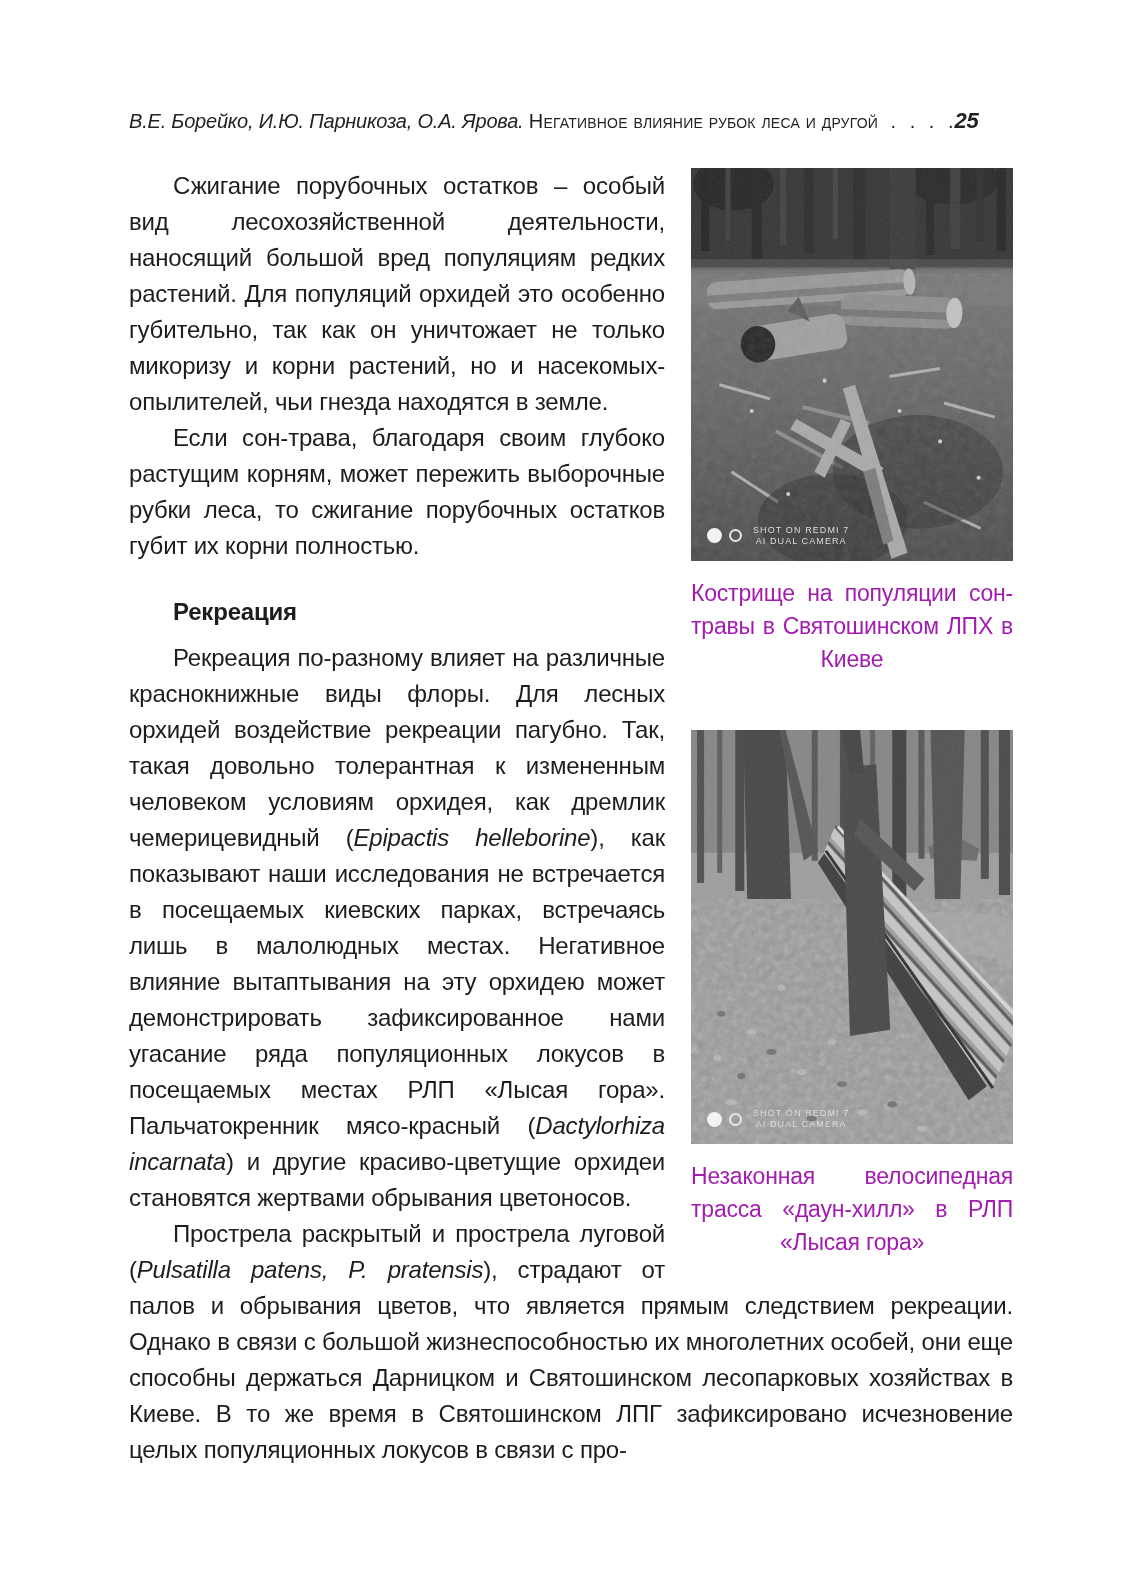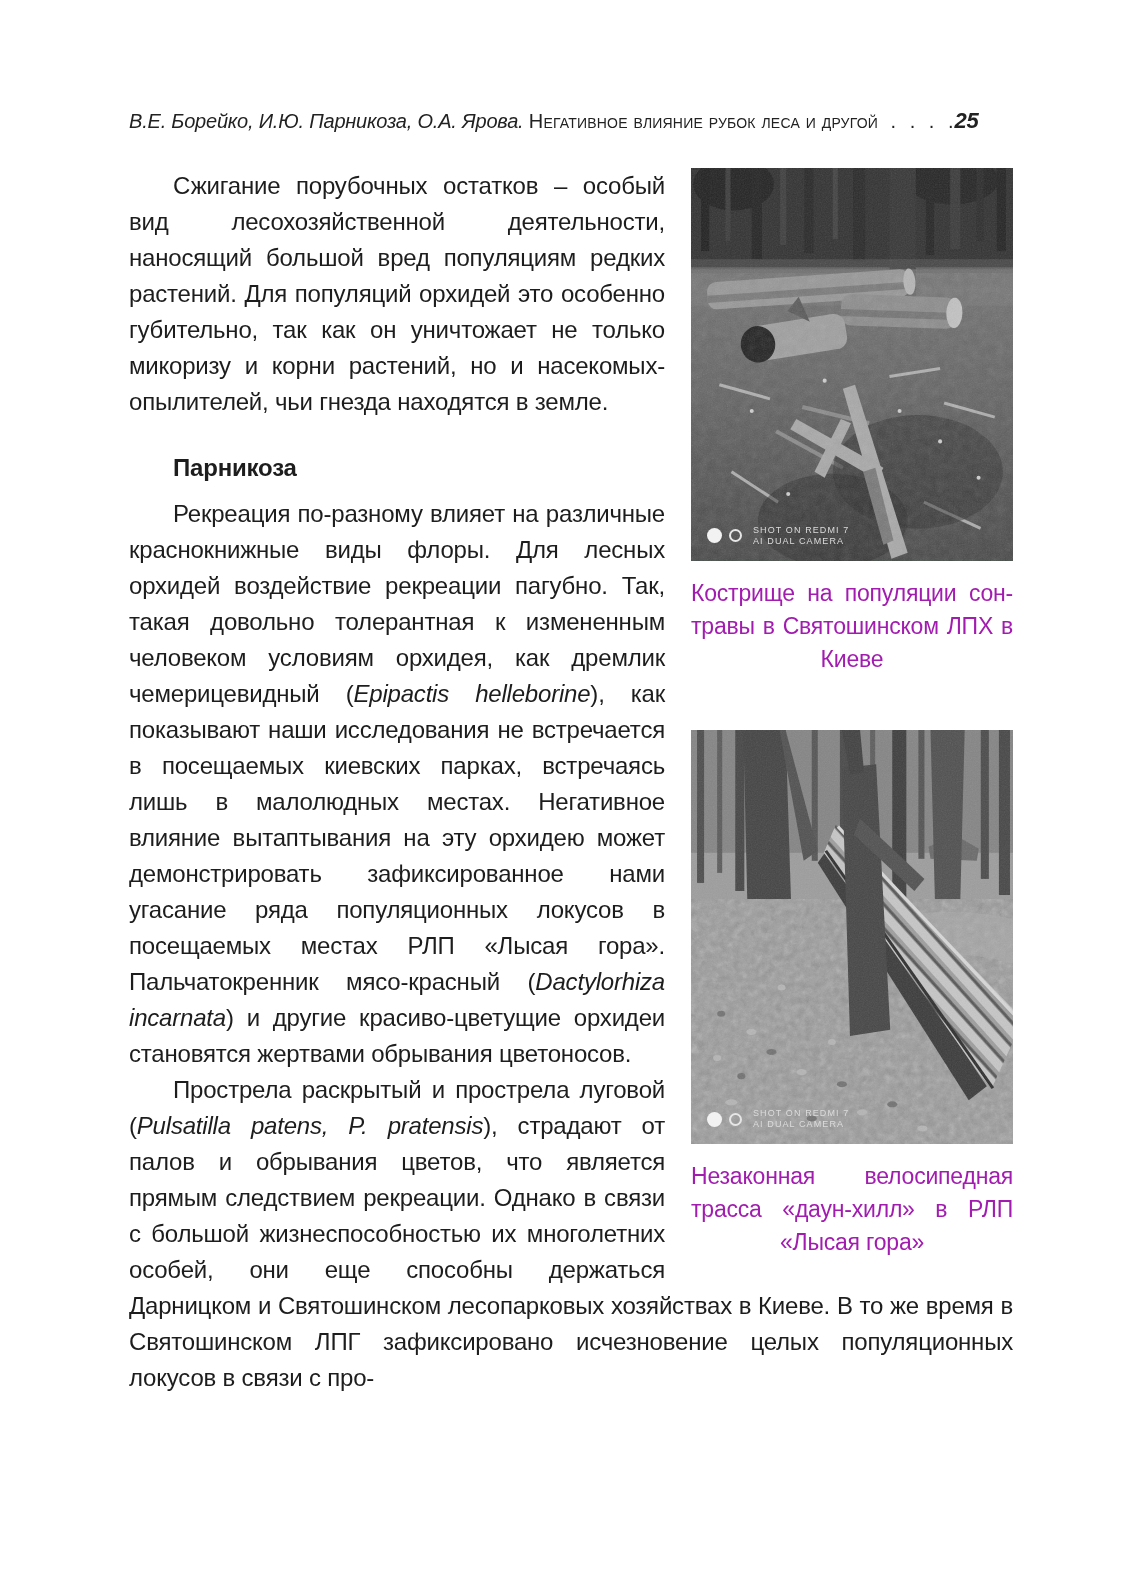--- a/index.html
+++ b/index.html
@@ -51,20 +51,21 @@
     margin-left: 26px;
     margin-bottom: 6px;
   }
   .fig { display: block; }
   .fig-campfire { margin-bottom: 54px; }
   .photo {
     position: relative;
     width: 100%;
     background: #14532d;
     line-height: 0;
+    text-align: center;
   }
   .photo svg { display: block; width: 100%; height: auto; }
   .fig figcaption {
     margin-top: 16px;
     font-size: 23px;
     line-height: 33px;
     letter-spacing: -0.2px;
     color: #a21caf;
     text-align: justify;
     text-align-last: center;
@@ -295,19 +296,20 @@
               <span>AI DUAL CAMERA</span>
             </span>
           </div>
         </div>
         <figcaption>Незаконная велосипедная трасса «даун-хилл» в РЛП «Лысая гора»</figcaption>
       </figure>
 
     </aside>
 
     <p>Сжигание порубочных остатков – особый вид лесохозяйственной деятельности, наносящий большой вред популяциям редких растений. Для популяций орхидей это особенно губительно, так как он уничтожает не только микоризу и корни растений, но и насекомых-опылителей, чьи гнезда находятся в земле.</p>
-
-    <h3 class="h-recreation">Парникоза</h3>
+    <p>Если сон-трава, благодаря своим глубоко растущим корням, может пережить выборочные рубки леса, то сжигание порубочных остатков губит их корни полностью.</p>
+
+    <h3 class="h-recreation">Рекреация</h3>
     <p><span>Рекреация по-разному влияет на различные краснокнижные виды флоры. Для лесных орхидей воздействие рекреации пагубно. Так, такая довольно толерантная к измененным человеком условиям орхидея, как дремлик чемерицевидный (</span><span class="it">Epipactis helleborine</span><span>), как показывают наши исследования не встречается в посещаемых киевских парках, встречаясь лишь в малолюдных местах. Негативное влияние вытаптывания на эту орхидею может демонстрировать зафиксированное нами угасание ряда популяционных локусов в посещаемых местах РЛП «Лысая гора». Пальчатокренник мясо-красный (</span><span class="it">Dactylorhiza incarnata</span><span>) и другие красиво-цветущие орхидеи становятся жертвами обрывания цветоносов.</span></p>
     <p><span>Прострела раскрытый и прострела луговой (</span><span class="it">Pulsatilla patens, P. pratensis</span><span>), страдают от палов и обрывания цветов, что является прямым следствием рекреации. Однако в связи с большой жизнеспособностью их многолетних особей, они еще способны держаться Дарницком и Святошинском лесопарковых хозяйствах в Киеве. В то же время в Святошинском ЛПГ зафиксировано исчезновение целых популяционных локусов в связи с про-</span></p>
 
   </main>
 </div>
 
 </body></html>

